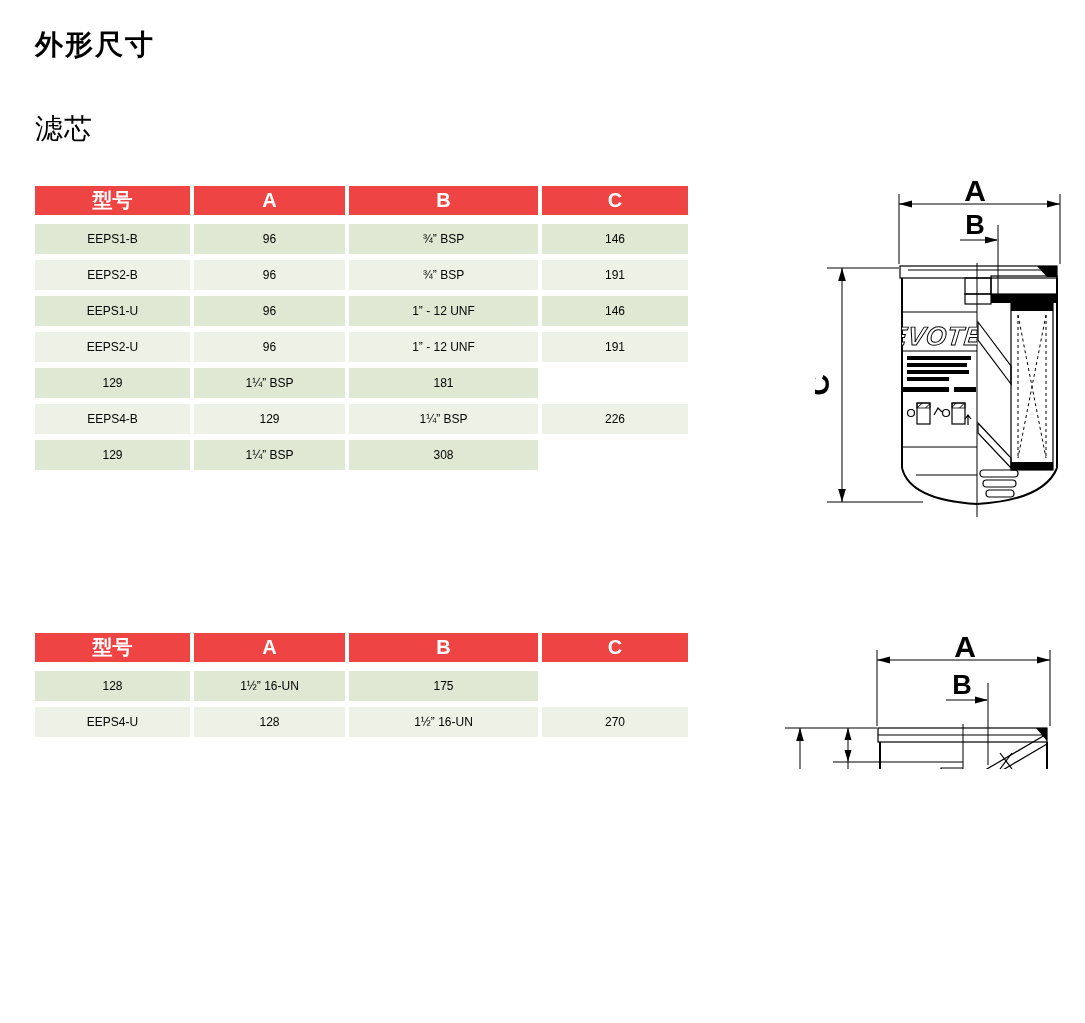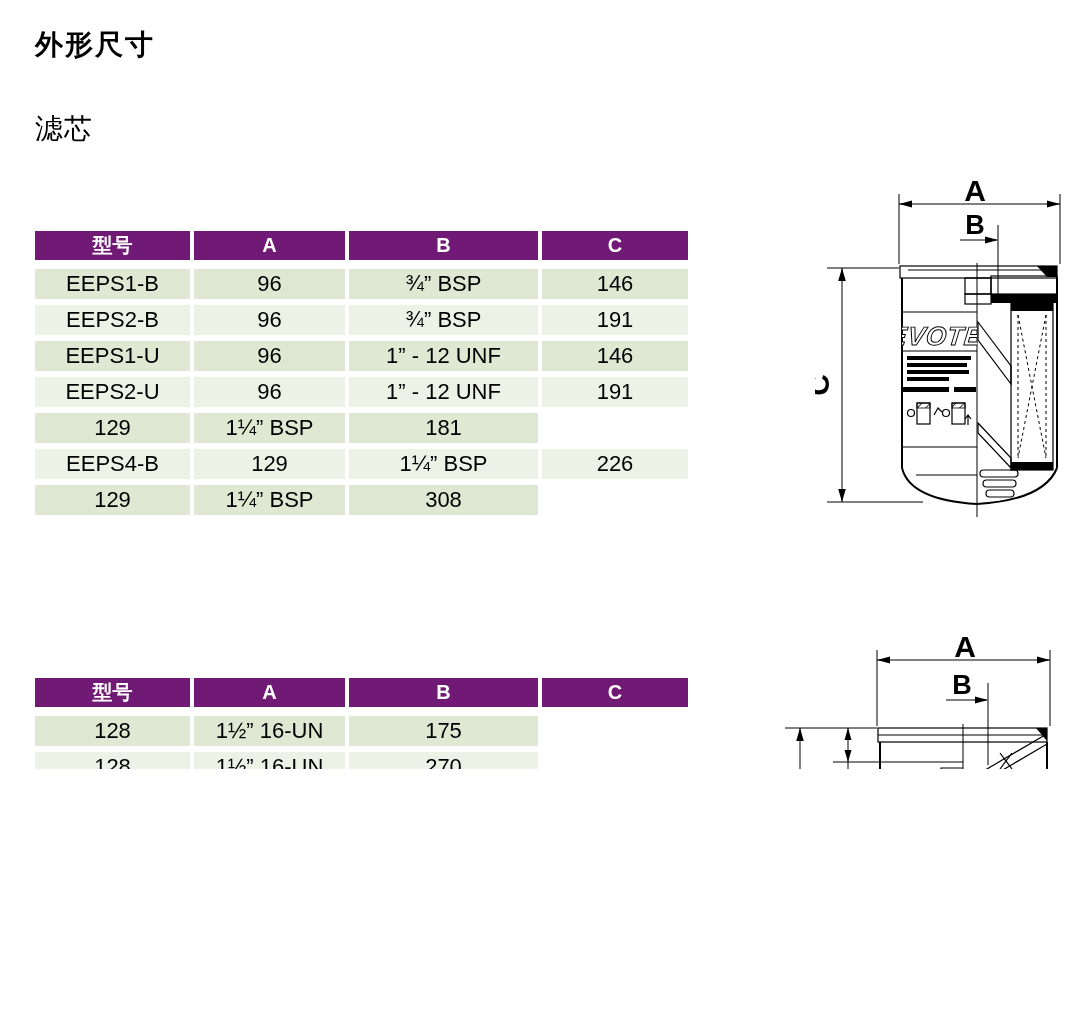--- a/index.html
+++ b/index.html
@@ -25,27 +25,27 @@
   .trow{
     display:grid;
     grid-template-columns:155px 151px 189px 146px;
     column-gap:4px;
     margin-bottom:6px;
   }
   .thead{margin-bottom:9px;}
   .tcell{
     height:30px;line-height:30px;
     text-align:center;
-    font-size:22px;
+    font-size:12px;
     overflow:hidden;white-space:nowrap;
   }
   .hcell{
     height:29px;line-height:29px;
-    background:#701a75;
-    color:#fff;font-weight:bold;font-size:20px;margin-top:45px;
+    background:#ef4444;
+    color:#fff;font-weight:bold;font-size:20px;
   }
   .odd  .tcell{background:#dee8d2;}
   .even .tcell{background:#eef2e6;}
   .drawing{position:absolute;}
   .d1{left:815px;top:170px;width:270px;height:350px;}
   .d2{left:755px;top:625px;width:330px;height:398px;}
   svg .thin{stroke:#000;stroke-width:1.2;fill:none;}
   svg .thick{stroke:#000;stroke-width:2;fill:none;}
   svg .dline{stroke:#000;stroke-width:1;fill:none;}
   svg .dash{stroke:#000;stroke-width:1;fill:none;stroke-dasharray:3 3;}
@@ -120,20 +120,21 @@
         <div class="tcell hcell">A</div>
         <div class="tcell hcell">B</div>
         <div class="tcell hcell">C</div>
       </div>
       <div class="trow odd">
         <div class="tcell">128</div>
         <div class="tcell">1½” 16-UN</div>
         <div class="tcell">175</div>
       </div>
       <div class="trow even">
+        <div class="tcell">EEPS4-U</div>
         <div class="tcell">128</div>
         <div class="tcell">1½” 16-UN</div>
         <div class="tcell">270</div>
       </div>
     </div>
 
   <svg class="drawing d1" viewBox="0 0 270 350" xmlns="http://www.w3.org/2000/svg">
     <defs>
       <pattern id="hatch1" width="6" height="6" patternUnits="userSpaceOnUse" patternTransform="rotate(45)">
         <line x1="0" y1="0" x2="0" y2="6" stroke="#000" stroke-width="1.6"></line>

